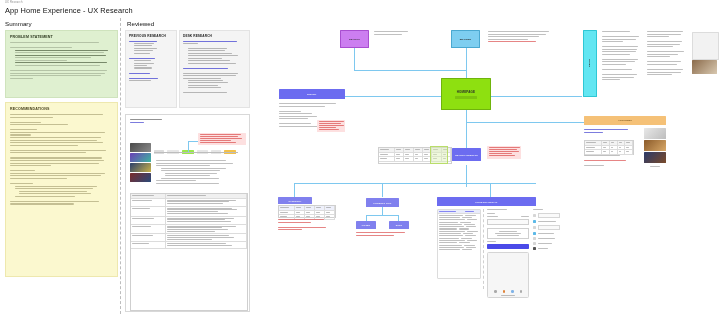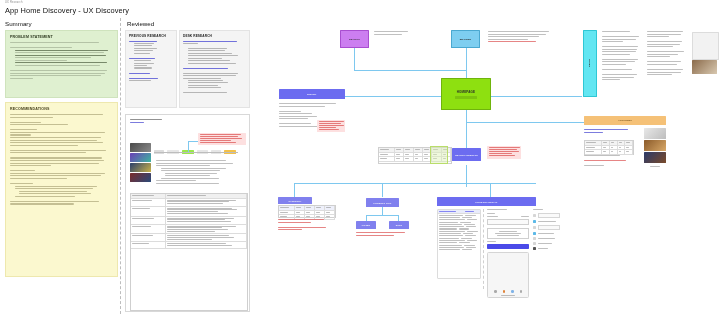--- a/index.html
+++ b/index.html
@@ -61,21 +61,21 @@
   .tl2.blue{background:#5b5bd6;opacity:.8;}
   .bar{position:absolute;border-radius:.6px;display:flex;align-items:center;justify-content:center;
     font-size:2.5px;font-weight:700;color:#fff;letter-spacing:.2px;}
   .imgph{position:absolute;border-radius:.5px;}
   .wire{position:absolute;background:#fff;border:0.4px solid #dcdcdc;border-radius:1px;}
 </style>
 </head>
 <body>
 
 <div class="tiny-label">UX Research</div>
-<div class="page-title">App Home Discovery - UX Discovery</div>
+<div class="page-title">App Home Experience - UX Research</div>
 <div class="col-head" id="sum-head">Summary</div>
 <div class="col-head" id="rev-head">Reviewed</div>
 <div class="divider"></div>
 
 <div class="panel" id="problem-panel">
   <div class="panel-title">PROBLEM STATEMENT</div>
   <div>
     <div class="ln" style="width:86%"></div>
     <div class="gap"></div>
     <div class="ln" style="width:60%"></div>

